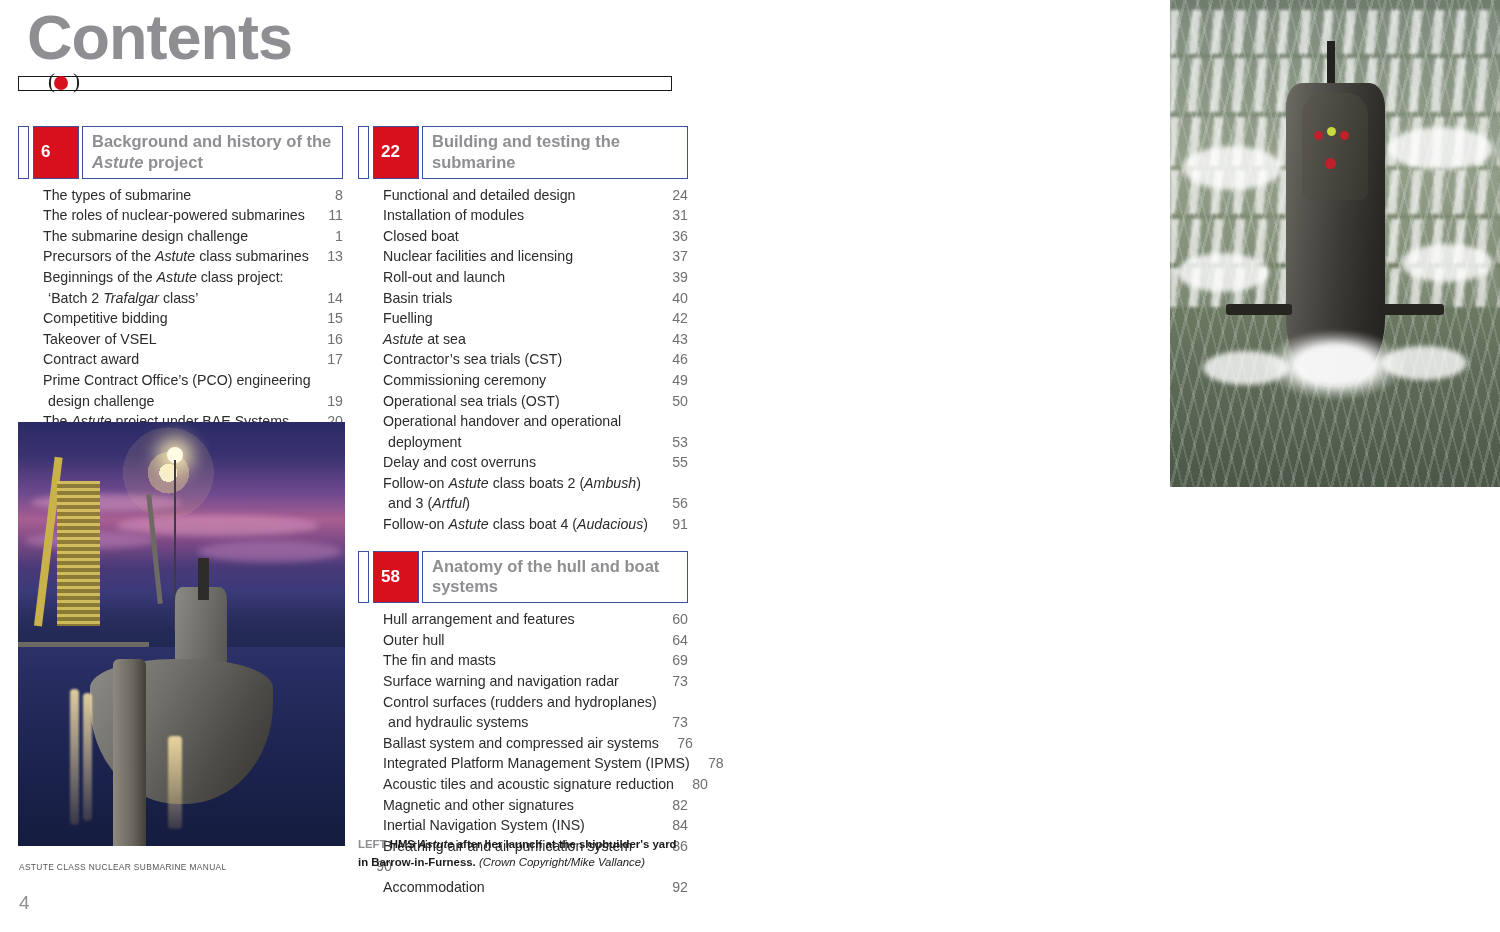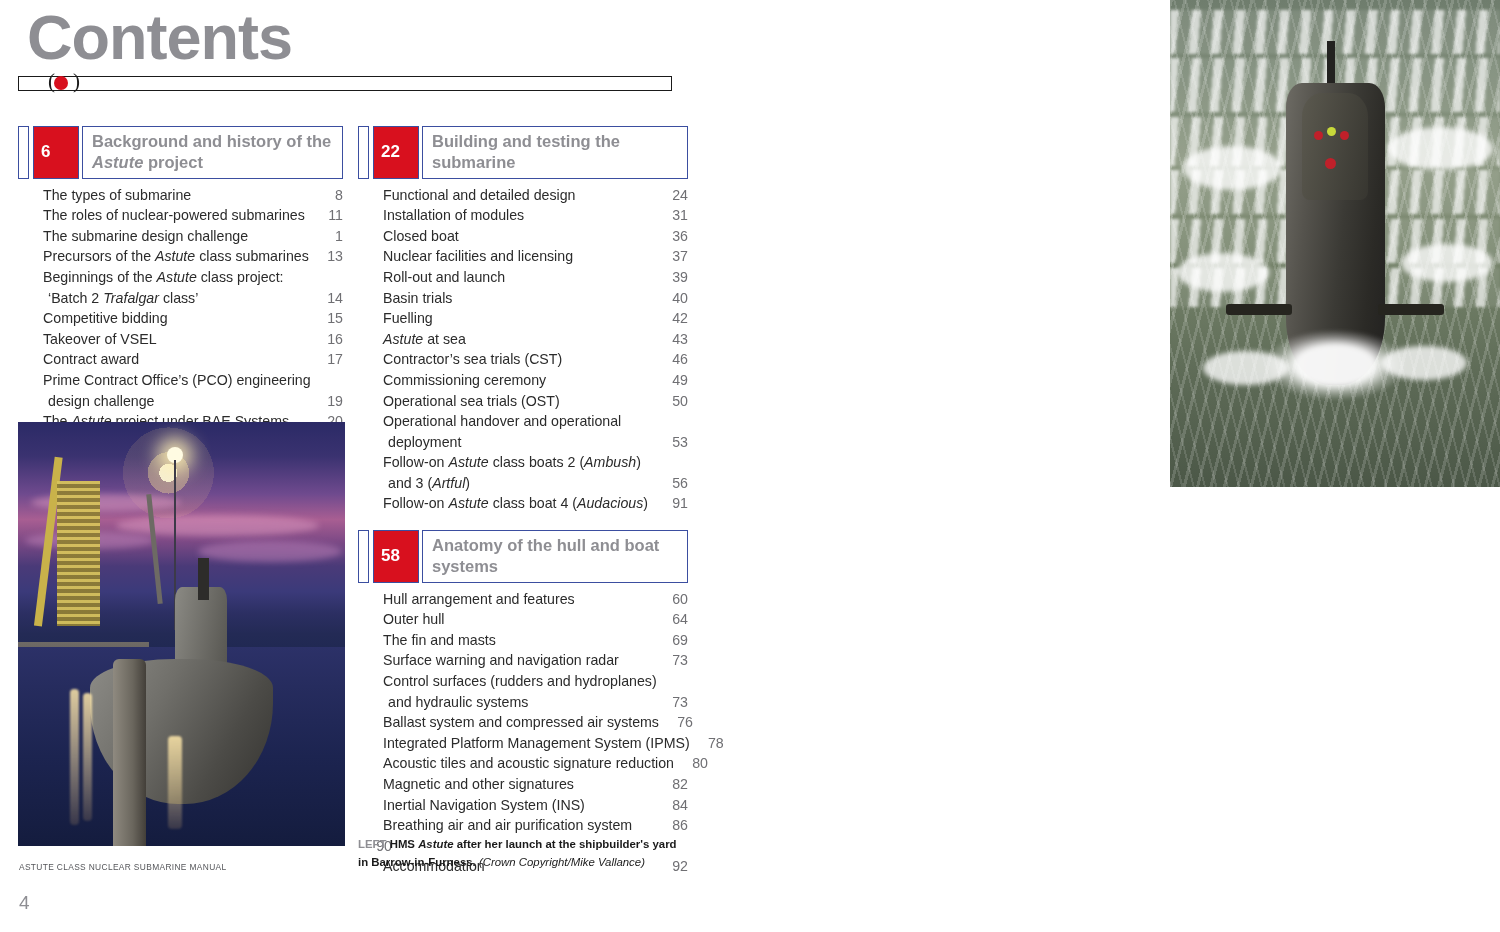--- a/index.html
+++ b/index.html
@@ -368,20 +368,24 @@
               <span class="txt">Operational sea trials (OST)</span>
               <span class="pg">50</span>
             </div>
             <div class="toc-row">
               <span class="txt">Operational handover and operational</span>
               <span class="pg"></span>
             </div>
             <div class="toc-row cont">
               <span class="txt">deployment</span>
               <span class="pg">53</span>
+            </div>
+            <div class="toc-row">
+              <span class="txt">Delay and cost overruns</span>
+              <span class="pg">55</span>
             </div>
             <div class="toc-row">
               <span class="txt">Follow-on <i>Astute</i> class boats 2 (<i>Ambush</i>)</span>
               <span class="pg"></span>
             </div>
             <div class="toc-row cont">
               <span class="txt">and 3 (<i>Artful</i>)</span>
               <span class="pg">56</span>
             </div>
             <div class="toc-row">

